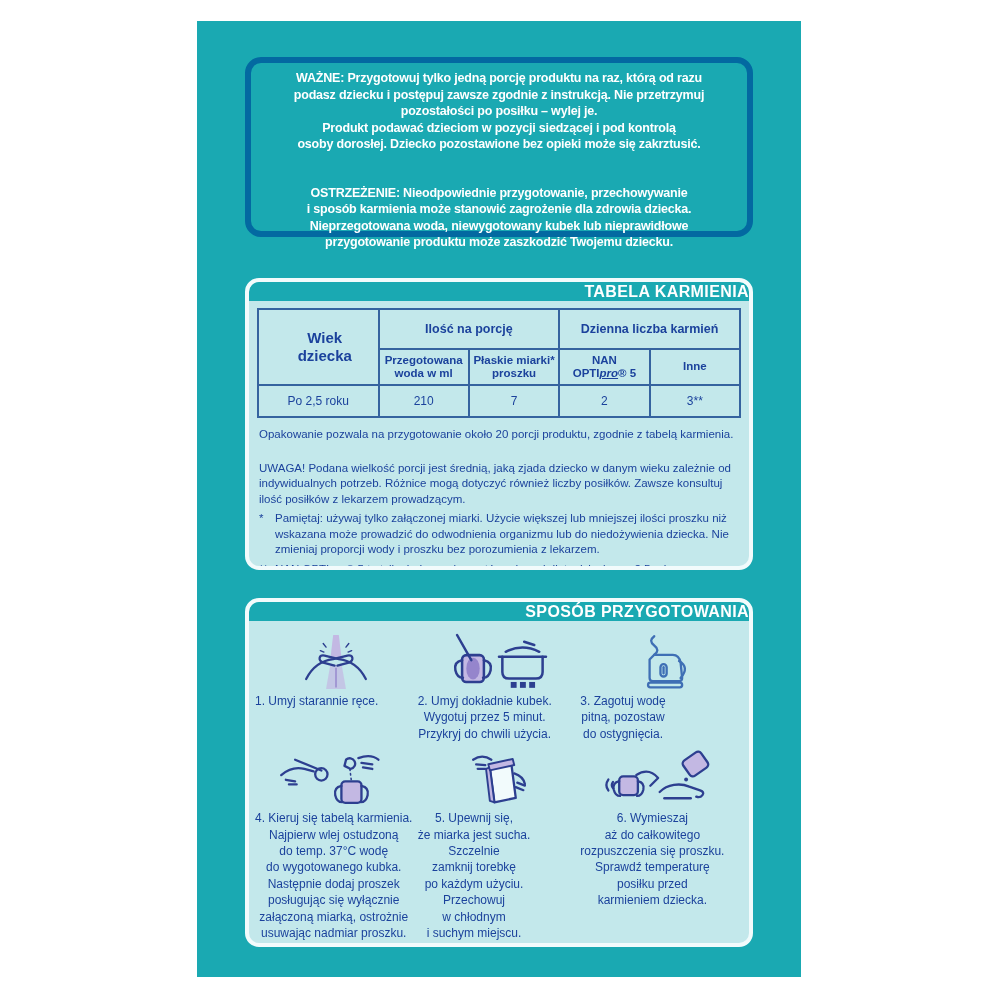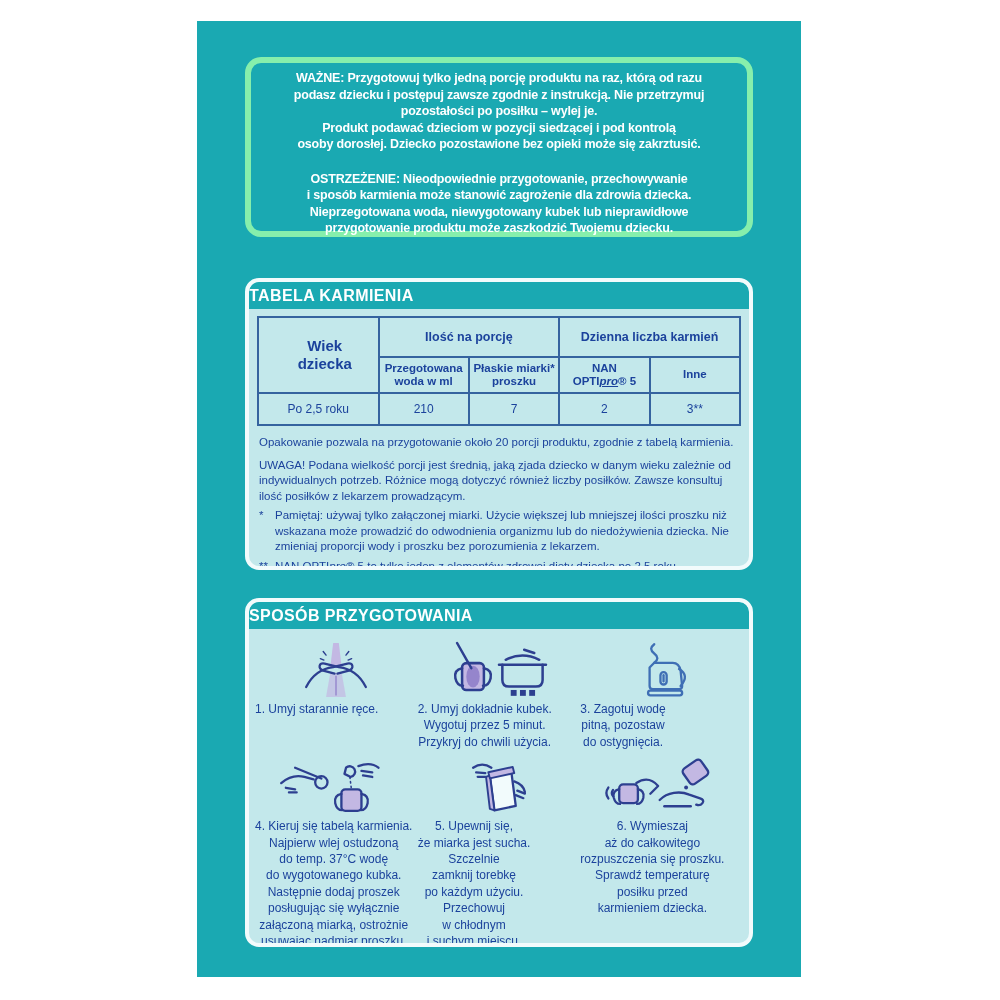--- a/index.html
+++ b/index.html
@@ -2,50 +2,50 @@
 <html><head>
 <meta charset="utf-8">
 <style>
   * { margin:0; padding:0; box-sizing:border-box; }
   body { font-family:"Liberation Sans", sans-serif; background:#fff; }
   .page { position:relative; width:1000px; height:1000px; background:#ffffff; overflow:hidden; }
   .package { position:absolute; left:197px; top:21px; width:604px; height:956px; background:#1aa9b2; }
 
   
   .warn-panel { position:absolute; left:48px; top:36px; width:508px; height:180px;
-    border:6px solid #86efac; border-radius:16px; background:#1aa9b2;
+    border:6px solid #0369a1; border-radius:16px; background:#1aa9b2;
     padding:7px 4px; text-align:center; }
   .warn-block { color:#ffffff; font-weight:bold; font-size:12.5px; line-height:16.5px;
     letter-spacing:-0.2px; white-space:pre-line; }
-  .warn-block + .warn-block { margin-top:18px;text-align:center; }
+  .warn-block + .warn-block { margin-top:32px;text-align:center; }
 
   
   .light-panel { position:absolute; left:48px; width:508px; background:#c3e8eb;
     border:4px solid #f2fbfc; border-radius:14px; overflow:hidden; }
-  .panel-bar { height:27px; background:#1aa9b2; border-radius:9px 9px 0 0;
-    display:flex; align-items:center; justify-content:flex-start; }
+  .panel-bar { height:19px; background:#1aa9b2; border-radius:9px 9px 0 0;
+    display:flex; align-items:center; justify-content:flex-end; }
   .panel-bar span { color:#ffffff; font-weight:bold; font-size:16px; letter-spacing:0.4px; }
 
   
   .table-panel { top:257px; height:292px; }
   table.feed { border-collapse:collapse; margin:7px 8px 0; width:calc(100% - 16px);
     table-layout:fixed; }
   table.feed td { border:2px solid #35639f; color:#1b429c; text-align:center;
     vertical-align:middle; background:transparent; }
   td.c-age { width:25%; } td.c-water { width:18.5%;margin-top:44px; } td.c-scoop { width:20.5%; }
   td.c-nan { width:23.5%; } td.c-other { width:12.5%; }
   .age-head { font-size:15px; font-weight:bold; text-align:left; padding-left:13px;
     white-space:pre-line; line-height:18px; }
   .group-head { font-weight:bold; font-size:12.5px; height:40px; }
   .sub-head { font-weight:bold; font-size:11.5px; line-height:13.5px; height:36px;
     white-space:pre-line; }
   .data-row td { font-size:12px; height:32px; }
   .pro-it { font-style:italic;text-decoration:underline; }
   .notes { margin:9px 10px 0; color:#1b429c; font-size:11.5px; line-height:15.5px; }
-  .note + .note { margin-top:7px; }
+  .note + .note { margin-top:18px; }
   .fn { display:flex; margin:4px 10px 0; color:#1b429c; font-size:11.5px; line-height:15.5px; }
   .fn-marker { width:16px; flex:0 0 16px; }
   .fn-text { flex:1; }
 
   
   .prep-panel { top:577px; height:349px; }
   .steps { display:grid; grid-template-columns:repeat(3, 1fr); row-gap:6px;
     padding:10px 6px 0; }
   .step { display:flex; flex-direction:column; }
   .icon-area { height:58px; display:flex; align-items:flex-end; justify-content:center;

